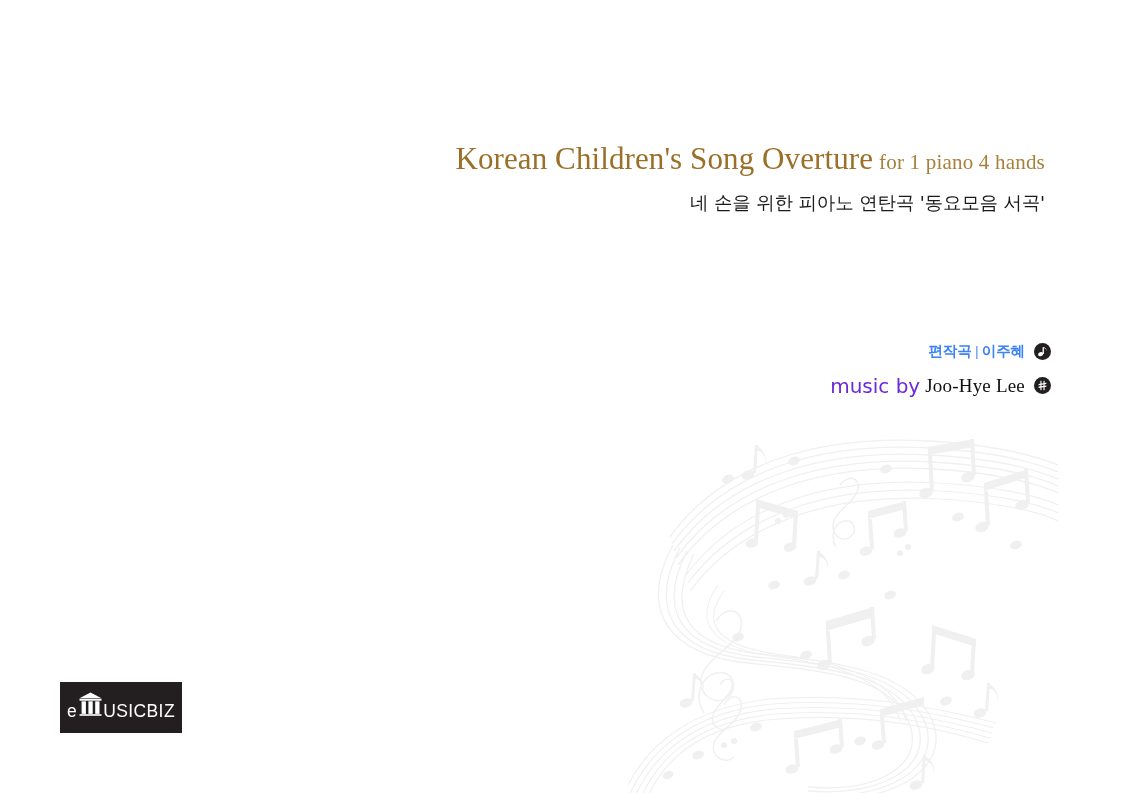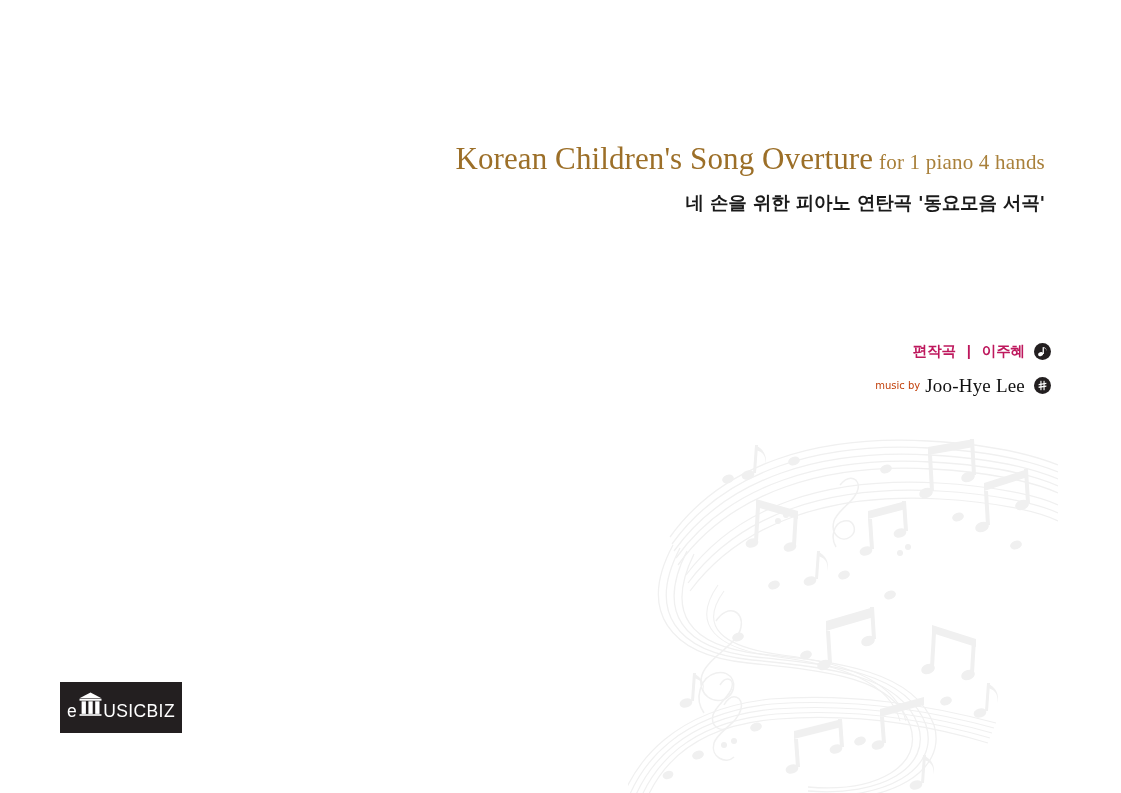--- a/index.html
+++ b/index.html
@@ -51,21 +51,21 @@
     font-family: "Liberation Serif", "DejaVu Serif", serif;
     font-size: 21px;
     color: #a9803a;
     letter-spacing: 0.2px;
     padding-left: 6px;
   }
   #korean-subtitle {
     margin-top: 9px;
     font-family: "DejaVu Sans", sans-serif;
     font-size: 18.5px;
-    font-weight: bold;
+    font-weight: normal;
     color: #1a1a1a;
     letter-spacing: -0.2px;
     white-space: nowrap;
   }
 
   
   #credits {
     position: absolute;
     left: 0;
     top: 338px;
@@ -73,31 +73,31 @@
     text-align: right;
   }
   .credit-line {
     display: flex;
     justify-content: flex-end;
     align-items: center;
     height: 27px;
   }
   .credit-line + .credit-line { margin-top: 7px; }
   .credit-ko {
-    font-family: Liberation Mono, monospace;
+    font-family: Liberation Serif, serif;
     font-size: 14.5px;
     font-weight: bold;
-    color: #be185d;
+    color: #3b82f6;
     letter-spacing: -0.1px;
   }
   .credit-prefix {
     font-family: "DejaVu Sans", sans-serif;
-    font-size: 10px;
+    font-size: 20px;
     font-weight: 400;
-    color: #c2410c;
+    color: #6d28d9;
   }
   .credit-name {
     font-family: "Liberation Serif", "DejaVu Serif", serif;
     font-size: 19px;
     font-weight: normal;
     color: #111111;
     padding-left: 5px;
     letter-spacing: 0.2px;
   }
   .badge {

